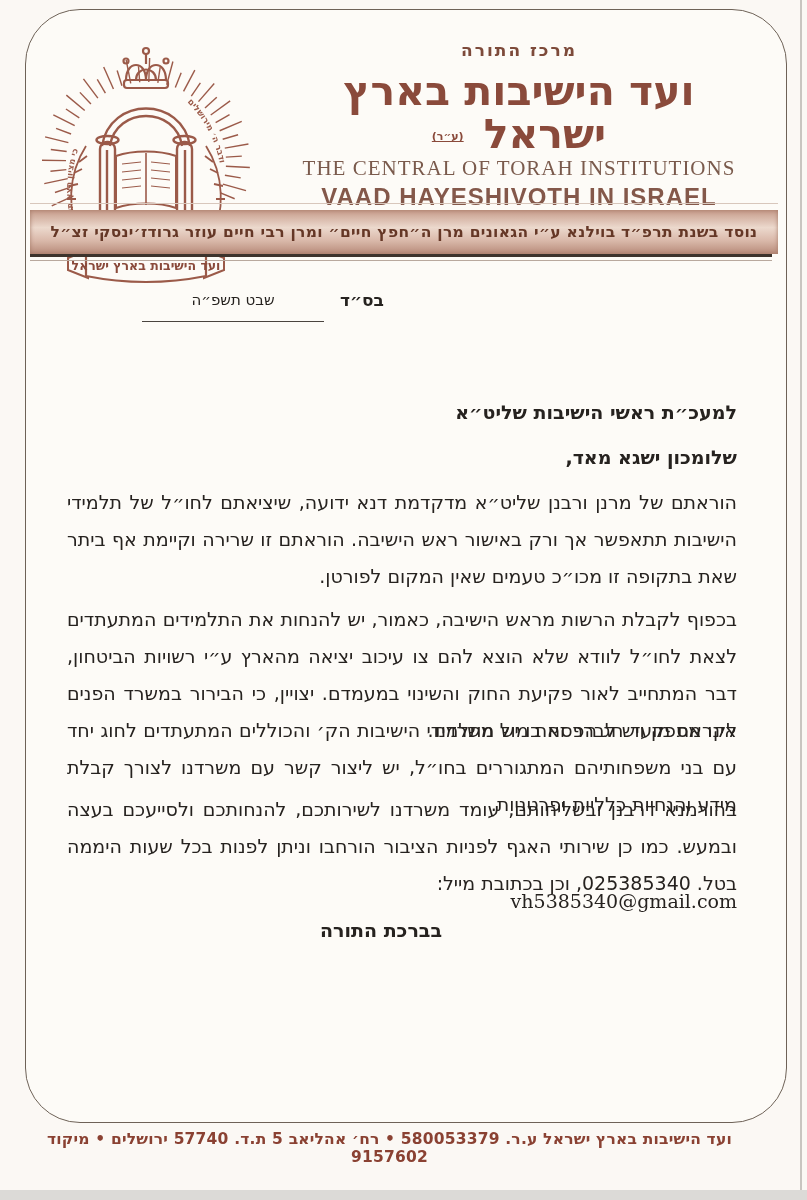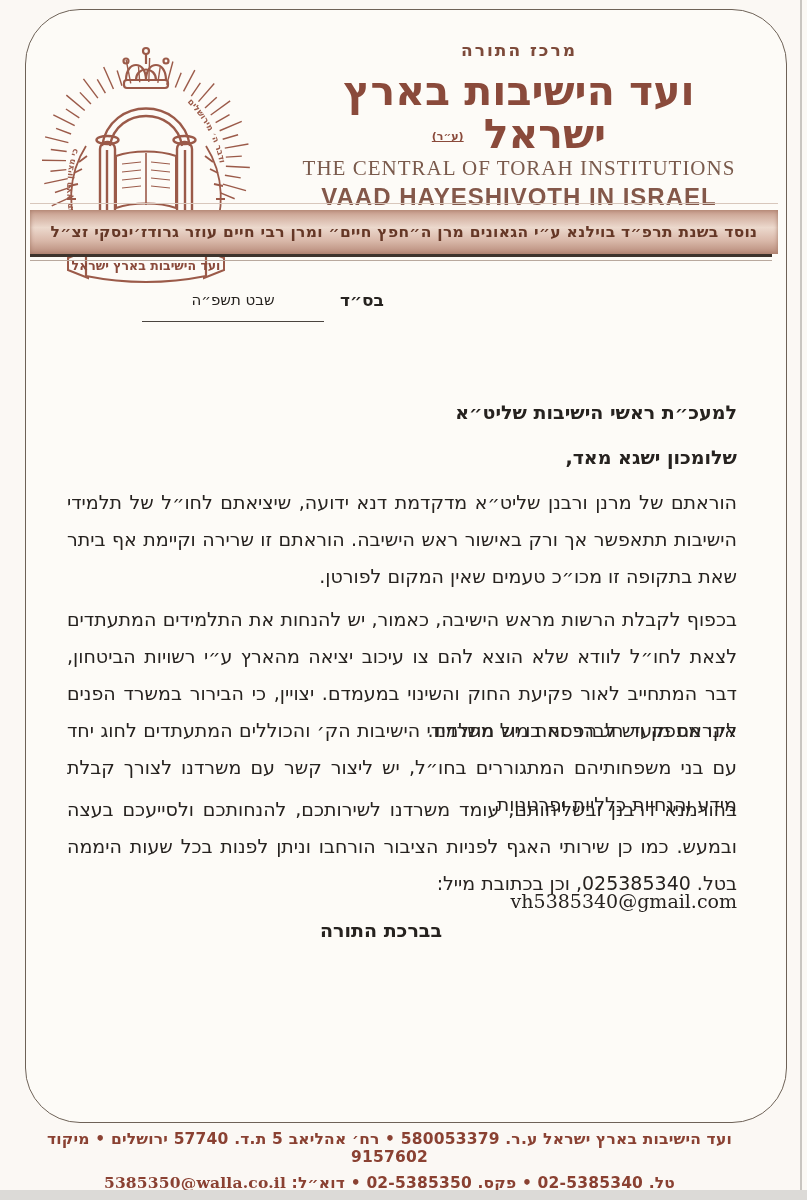--- a/index.html
+++ b/index.html
@@ -199,20 +199,16 @@
 <div class="blk just p2">בכפוף לקבלת הרשות מראש הישיבה, כאמור, יש להנחות את התלמידים המתעתדים לצאת לחו״ל לוודא שלא הוצא להם צו עיכוב יציאה מהארץ ע״י רשויות הביטחון, דבר המתחייב לאור פקיעת החוק והשינוי במעמדם. יצויין, כי הבירור במשרד הפנים אינו מספק ויש לברר זאת מול משרדנו.</div>
 <div class="blk just p3">לקראת מועד חג הפסח בו יש מתלמידי הישיבות הק׳ והכוללים המתעתדים לחוג יחד עם בני משפחותיהם המתגוררים בחו״ל, יש ליצור קשר עם משרדנו לצורך קבלת מידע והנחיות כלליות ופרטניות.</div>
 <div class="blk just p4">בהורמנא דרבנן ובשליחותם, עומד משרדנו לשירותכם, להנחותכם ולסייעכם בעצה ובמעש. כמו כן שירותי האגף לפניות הציבור הורחבו וניתן לפנות בכל שעות היממה בטל. 025385340, וכן בכתובת מייל:</div>
 
 <div class="email-line">vh5385340@gmail.com</div>
 
 <div class="closing">בברכת התורה</div>
 
 <div class="footer">
   <div class="f1">ועד הישיבות בארץ ישראל ע.ר. 580053379 • רח׳ אהליאב 5 ת.ד. 57740 ירושלים • מיקוד 9157602</div>
-  <div class="f2">
-    <span>טל. 02-5385340 • פקס. 02-5385350 • דוא״ל:</span>
-    <bdi dir="ltr" class="femail">5385350@walla.co.il</bdi>
-  </div>
 </div>
 
 <div class="scan-edge-right"></div>
 <div class="scan-edge-bottom"></div>
 
 </body></html>

